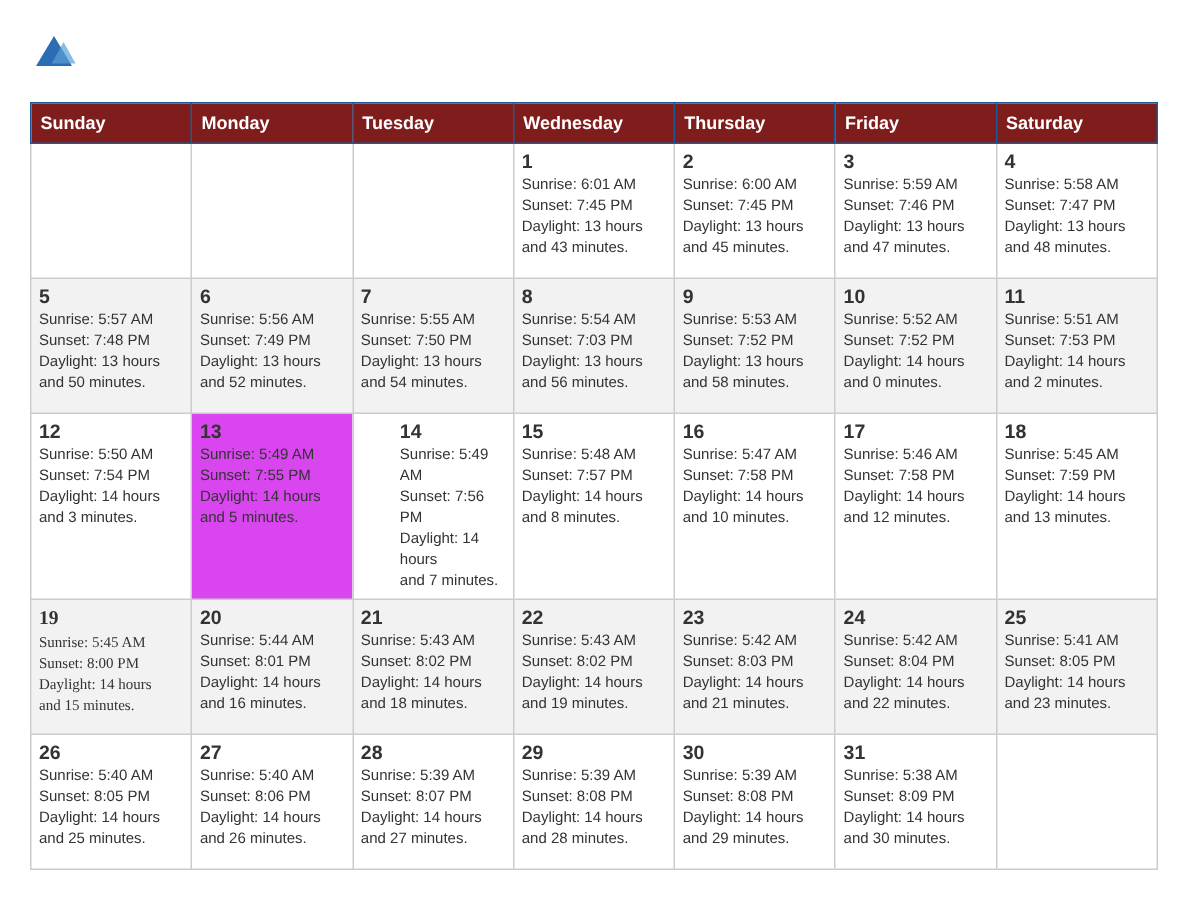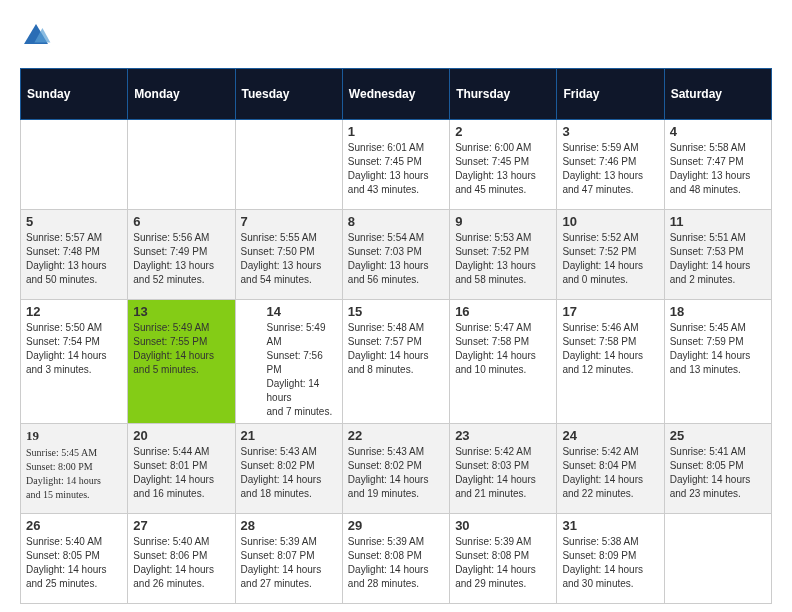--- a/index.html
+++ b/index.html
@@ -51,24 +51,24 @@
     .title-location {
       font-size: 15px;
       color: #555;
     }
     .calendar {
       width: 100%;
       border-collapse: collapse;
       font-size: 11px;
     }
     .calendar th {
-      background: #0f172a;
+      background: #7f1d1d;
       color: #fff;
       text-align: left;
-      padding: 18px 6px;
+      padding: 6px 6px;
       font-size: 12px;
       font-weight: bold;
       border: 1px solid #1a5a9a;
     }
     .calendar td {
       border: 1px solid #ccc;
       vertical-align: top;
       padding: 4px 5px;
       height: 90px;
       width: 107px;
@@ -210,21 +210,21 @@
         </td>
       </tr>
       <tr>
         <td style="background: rgb(255, 255, 255);">
           <div class="day-number">12</div>
           <div class="day-info" style="white-space: pre-line;">Sunrise: 5:50 AM
 Sunset: 7:54 PM
 Daylight: 14 hours
 and 3 minutes.</div>
         </td>
-        <td style="background: #84cc16;">
+        <td style="background: #d946ef;">
           <div class="day-number">13</div>
           <div class="day-info" style="white-space: pre-line;">Sunrise: 5:49 AM
 Sunset: 7:55 PM
 Daylight: 14 hours
 and 5 minutes.</div>
         </td>
         <td style="background: rgb(255, 255, 255); padding-left: 31px;">
           <div class="day-number">14</div>
           <div class="day-info" style="white-space: pre-line;">Sunrise: 5:49 AM
 Sunset: 7:56 PM

